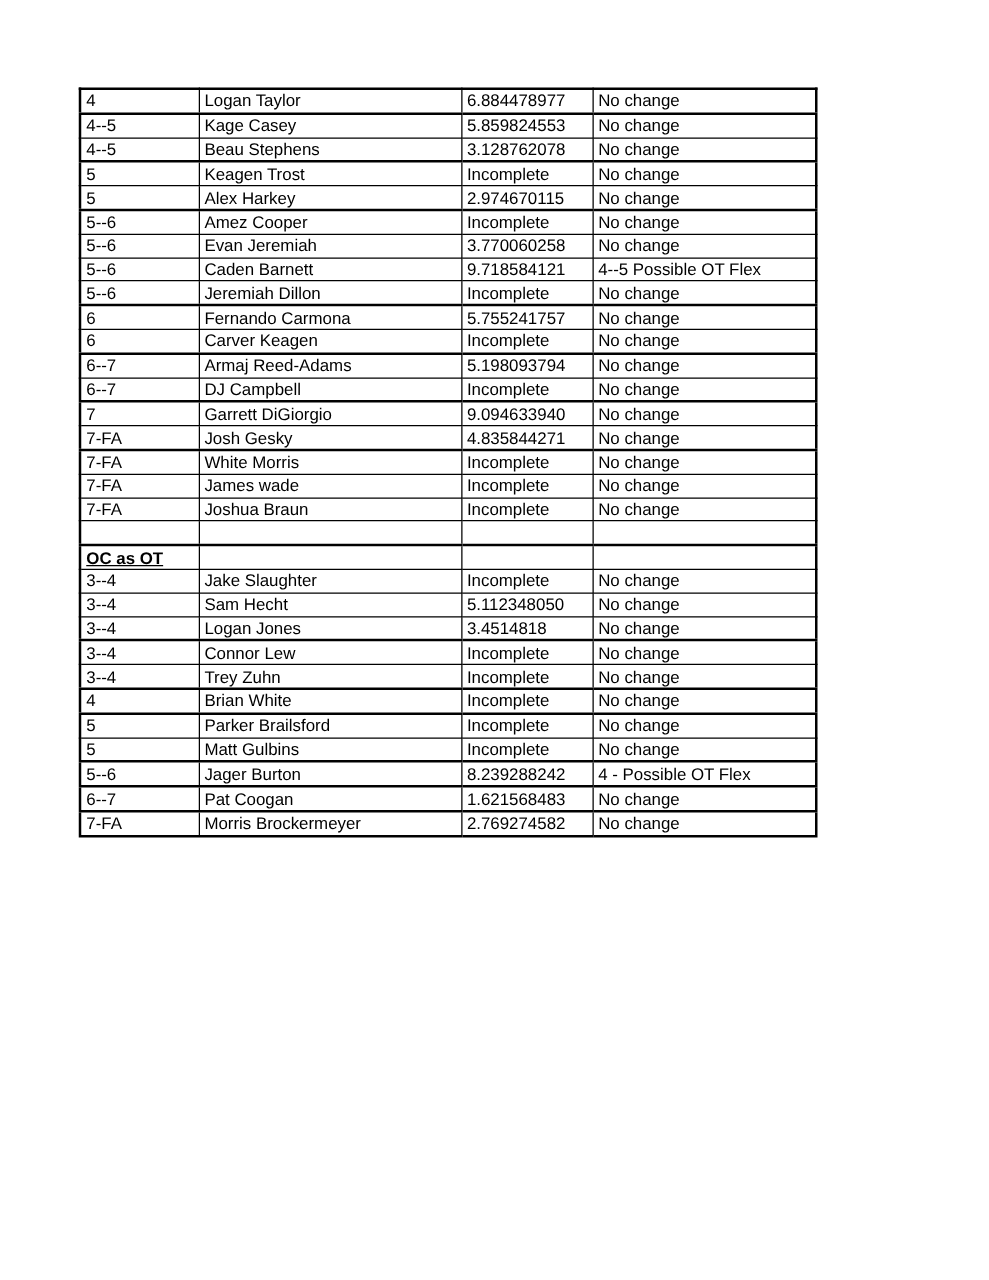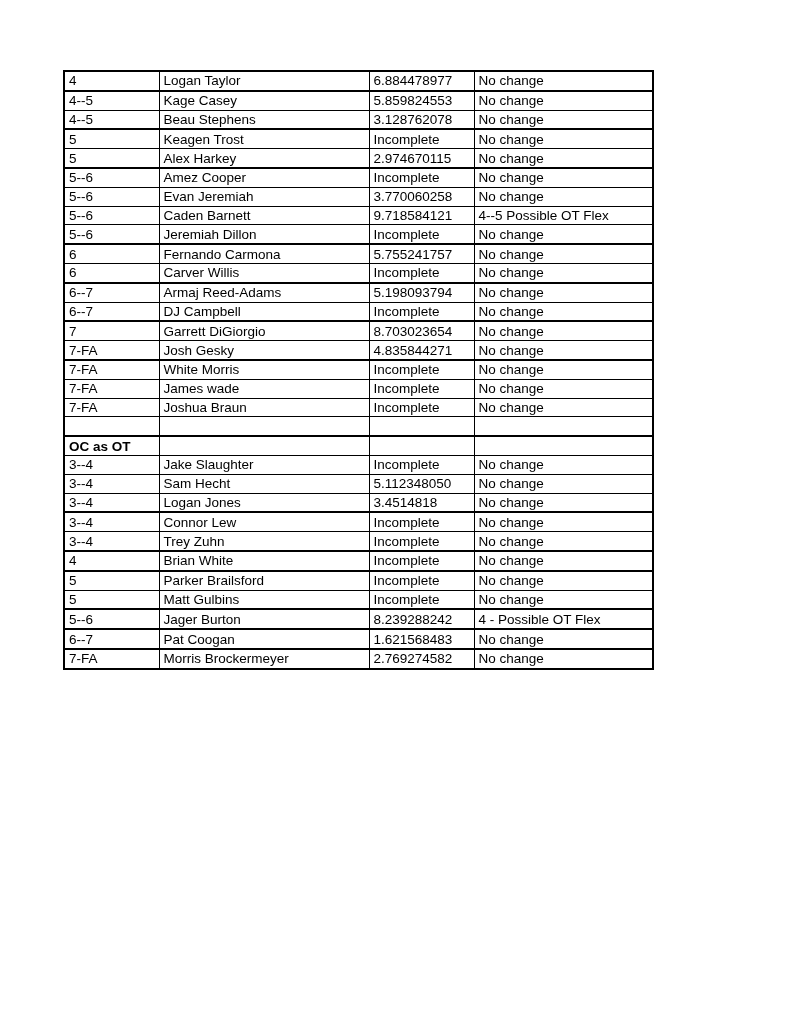--- a/index.html
+++ b/index.html
@@ -36,20 +36,21 @@
     overflow: hidden;
     white-space: nowrap;
     vertical-align: middle;
     line-height: 17px;
   }
   tr.thick-bottom td {
     border-bottom-width: 2px;
   }
   .section-title {
     font-weight: bold;
+    text-decoration: underline;
   }
 </style>
 </head>
 <body>
 
 <div class="page">
   <table class="roster">
     <colgroup>
       <col class="c-round">
       <col class="c-player">
@@ -112,40 +113,40 @@
           <td>No change</td>
         </tr>
         <tr>
           <td>6</td>
           <td>Fernando Carmona</td>
           <td>5.755241757</td>
           <td>No change</td>
         </tr>
         <tr class="thick-bottom">
           <td>6</td>
-          <td>Carver Willis</td>
+          <td>Carver Keagen</td>
           <td>Incomplete</td>
           <td>No change</td>
         </tr>
         <tr>
           <td>6--7</td>
           <td>Armaj Reed-Adams</td>
           <td>5.198093794</td>
           <td>No change</td>
         </tr>
         <tr class="thick-bottom">
           <td>6--7</td>
           <td>DJ Campbell</td>
           <td>Incomplete</td>
           <td>No change</td>
         </tr>
         <tr>
           <td>7</td>
           <td>Garrett DiGiorgio</td>
-          <td>8.703023654</td>
+          <td>9.094633940</td>
           <td>No change</td>
         </tr>
         <tr class="thick-bottom">
           <td>7-FA</td>
           <td>Josh Gesky</td>
           <td>4.835844271</td>
           <td>No change</td>
         </tr>
         <tr>
           <td>7-FA</td>

